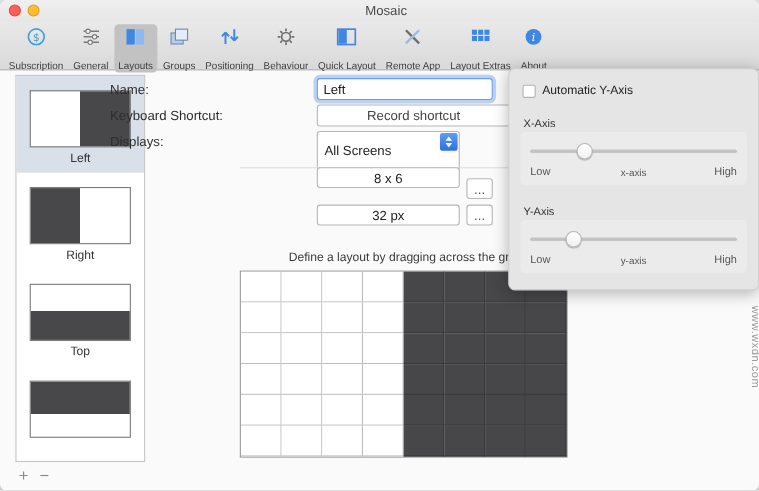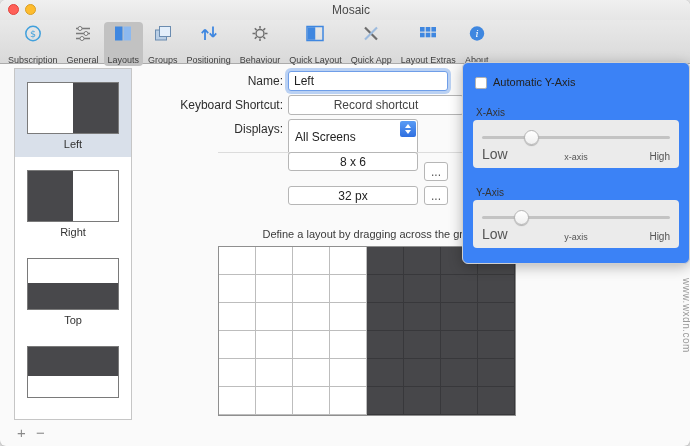--- a/index.html
+++ b/index.html
@@ -26,21 +26,21 @@
   .sb-preview{width:92px;height:52px;border:1px solid #7a7a7a;box-sizing:border-box;}
   .pv-left{background:linear-gradient(to right,#ffffff 0 50%,#48484b 50% 100%);}
   .pv-right{background:linear-gradient(to right,#48484b 0 50%,#ffffff 50% 100%);}
   .pv-top{background:linear-gradient(to bottom,#ffffff 0 48%,#48484b 48% 100%);}
   .pv-bottom{background:linear-gradient(to bottom,#48484b 0 58%,#ffffff 58% 100%);}
   .sb-label{font-size:11px;color:#333;margin-top:4px;}
   #sb-add{position:absolute;left:17px;top:425px;font-size:15px;color:#8a8a8a;line-height:15px;}
   #sb-remove{position:absolute;left:36px;top:425px;font-size:15px;color:#8a8a8a;line-height:15px;}
 
   
-  .flabel{position:absolute;left:100px;width:183px;text-align:right;font-size:12px;color:#2d2d2d;}
+  .flabel{position:absolute;left:100px;width:183px;font-size:12px;color:#2d2d2d;}
   .field{position:absolute;background:#fff;border:1px solid #b6b6b6;border-radius:3px;font-size:12px;color:#222;box-sizing:border-box;display:flex;align-items:center;}
   #name-field{left:288px;top:71px;width:160px;height:20px;padding-left:5px;border:1px solid #6f9ee8;box-shadow:0 0 0 3px rgba(108,160,235,.45);}
   #shortcut-button{left:288px;top:95px;width:176px;height:20px;justify-content:center;color:#444;}
   #displays-select{left:288px;top:119px;width:130px;height:36px;padding-left:6px;position:absolute;}
   .popup-caps{position:absolute;right:1px;top:1px;width:16px;height:16px;background:linear-gradient(#5a9cf5,#2f6fe0);border-radius:2px;display:flex;flex-direction:column;align-items:center;justify-content:center;}
   .tri-up{width:0;height:0;border-left:3.5px solid transparent;border-right:3.5px solid transparent;border-bottom:4px solid #fff;margin-bottom:2px;}
   .tri-down{width:0;height:0;border-left:3.5px solid transparent;border-right:3.5px solid transparent;border-top:4px solid #fff;}
   #form-separator{position:absolute;left:218px;top:152px;width:298px;height:1px;background:#dcdcdc;}
   #grid-field{left:288px;top:152px;width:130px;height:19px;justify-content:center;}
   #gutter-field{left:288px;top:186px;width:130px;height:19px;justify-content:center;}
@@ -48,32 +48,32 @@
   #grid-more{left:424px;top:162px;}
   #gutter-more{left:424px;top:186px;}
   #grid-hint{position:absolute;left:218px;top:228px;width:298px;text-align:center;font-size:11px;color:#3a3a3a;white-space:nowrap;overflow:hidden;}
 
   
   #layout-grid{position:absolute;left:218px;top:246px;width:298px;height:170px;border:1px solid #8f8f8f;box-sizing:border-box;display:grid;grid-template-columns:repeat(8,1fr);grid-template-rows:repeat(6,1fr);background:#fff;}
   .gcell{border-right:1px solid #bdbdbd;border-bottom:1px solid #bdbdbd;background:#fff;}
   .gcell.dark{background:#47474a;border-right:1px solid #38383b;border-bottom:1px solid #38383b;}
 
   
-  #popover{position:absolute;left:462px;top:62px;width:226px;height:200px;background:#3b82f6;border:1px solid #cfcfcf;border-radius:6px;box-shadow:0 3px 14px rgba(0,0,0,.28);z-index:10;}
+  #popover{position:absolute;left:462px;top:62px;width:226px;height:200px;background:#e5e5e5;border:1px solid #cfcfcf;border-radius:6px;box-shadow:0 3px 14px rgba(0,0,0,.28);z-index:10;}
   #auto-checkbox{position:absolute;left:12px;top:14px;width:12px;height:12px;background:#fff;border:1px solid #b2b2b2;border-radius:2px;box-sizing:border-box;}
   #auto-label{position:absolute;left:30px;top:13px;font-size:11px;color:#222;}
   .axis-title{position:absolute;left:13px;font-size:10px;color:#333;}
   #x-axis-title{top:44px;}
   #y-axis-title{top:124px;}
   .axis-box{position:absolute;left:10px;width:206px;height:48px;background:#ebebeb;border-radius:4px;}
   #x-axis-box{top:57px;}
   #y-axis-box{top:137px;}
   .slider-track{position:absolute;left:9px;right:9px;top:16px;height:3px;background:#c3c3c3;border-radius:2px;}
   .slider-thumb{position:absolute;top:-6px;width:15px;height:15px;background:linear-gradient(#ffffff,#f0f0f0);border:1px solid #b5b5b5;border-radius:50%;box-sizing:border-box;box-shadow:0 1px 1px rgba(0,0,0,.25);margin-left:-7px;}
-  .axis-low{position:absolute;left:9px;bottom:6px;font-size:14px;color:#555;text-align:center;}
+  .axis-low{position:absolute;left:9px;bottom:6px;font-size:10px;color:#555;text-align:center;}
   .axis-mid{position:absolute;left:0;right:0;bottom:6px;text-align:center;font-size:9px;color:#555;}
   .axis-high{position:absolute;right:9px;bottom:6px;font-size:10px;color:#555;}
 
   
   #watermark{position:absolute;right:-2px;top:278px;writing-mode:vertical-rl;font-size:10px;color:#9a9a9a;letter-spacing:.5px;}
 </style>
 </head>
 <body>
 
 <div id="window">
@@ -167,21 +167,21 @@
         </span>
         <span class="tb-label">Quick Layout</span>
       </div>
       <div class="tb-item">
         <span class="tb-icon">
           <svg width="22" height="19" viewBox="0 0 22 19">
             <line x1="5" y1="3.5" x2="17" y2="15.5" stroke="#6e6e6e" stroke-width="2.2"></line>
             <line x1="17" y1="3.5" x2="5" y2="15.5" stroke="#9dbbde" stroke-width="2.2"></line>
           </svg>
         </span>
-        <span class="tb-label">Quick App</span>
+        <span class="tb-label">Remote App</span>
       </div>
       <div class="tb-item">
         <span class="tb-icon">
           <svg width="22" height="19" viewBox="0 0 22 19">
             <g fill="#3f87e0">
               <rect x="3" y="3" width="4.6" height="4.6"></rect>
               <rect x="8.7" y="3" width="4.6" height="4.6"></rect>
               <rect x="14.4" y="3" width="4.6" height="4.6"></rect>
               <rect x="3" y="8.7" width="4.6" height="4.6"></rect>
               <rect x="8.7" y="8.7" width="4.6" height="4.6"></rect>

